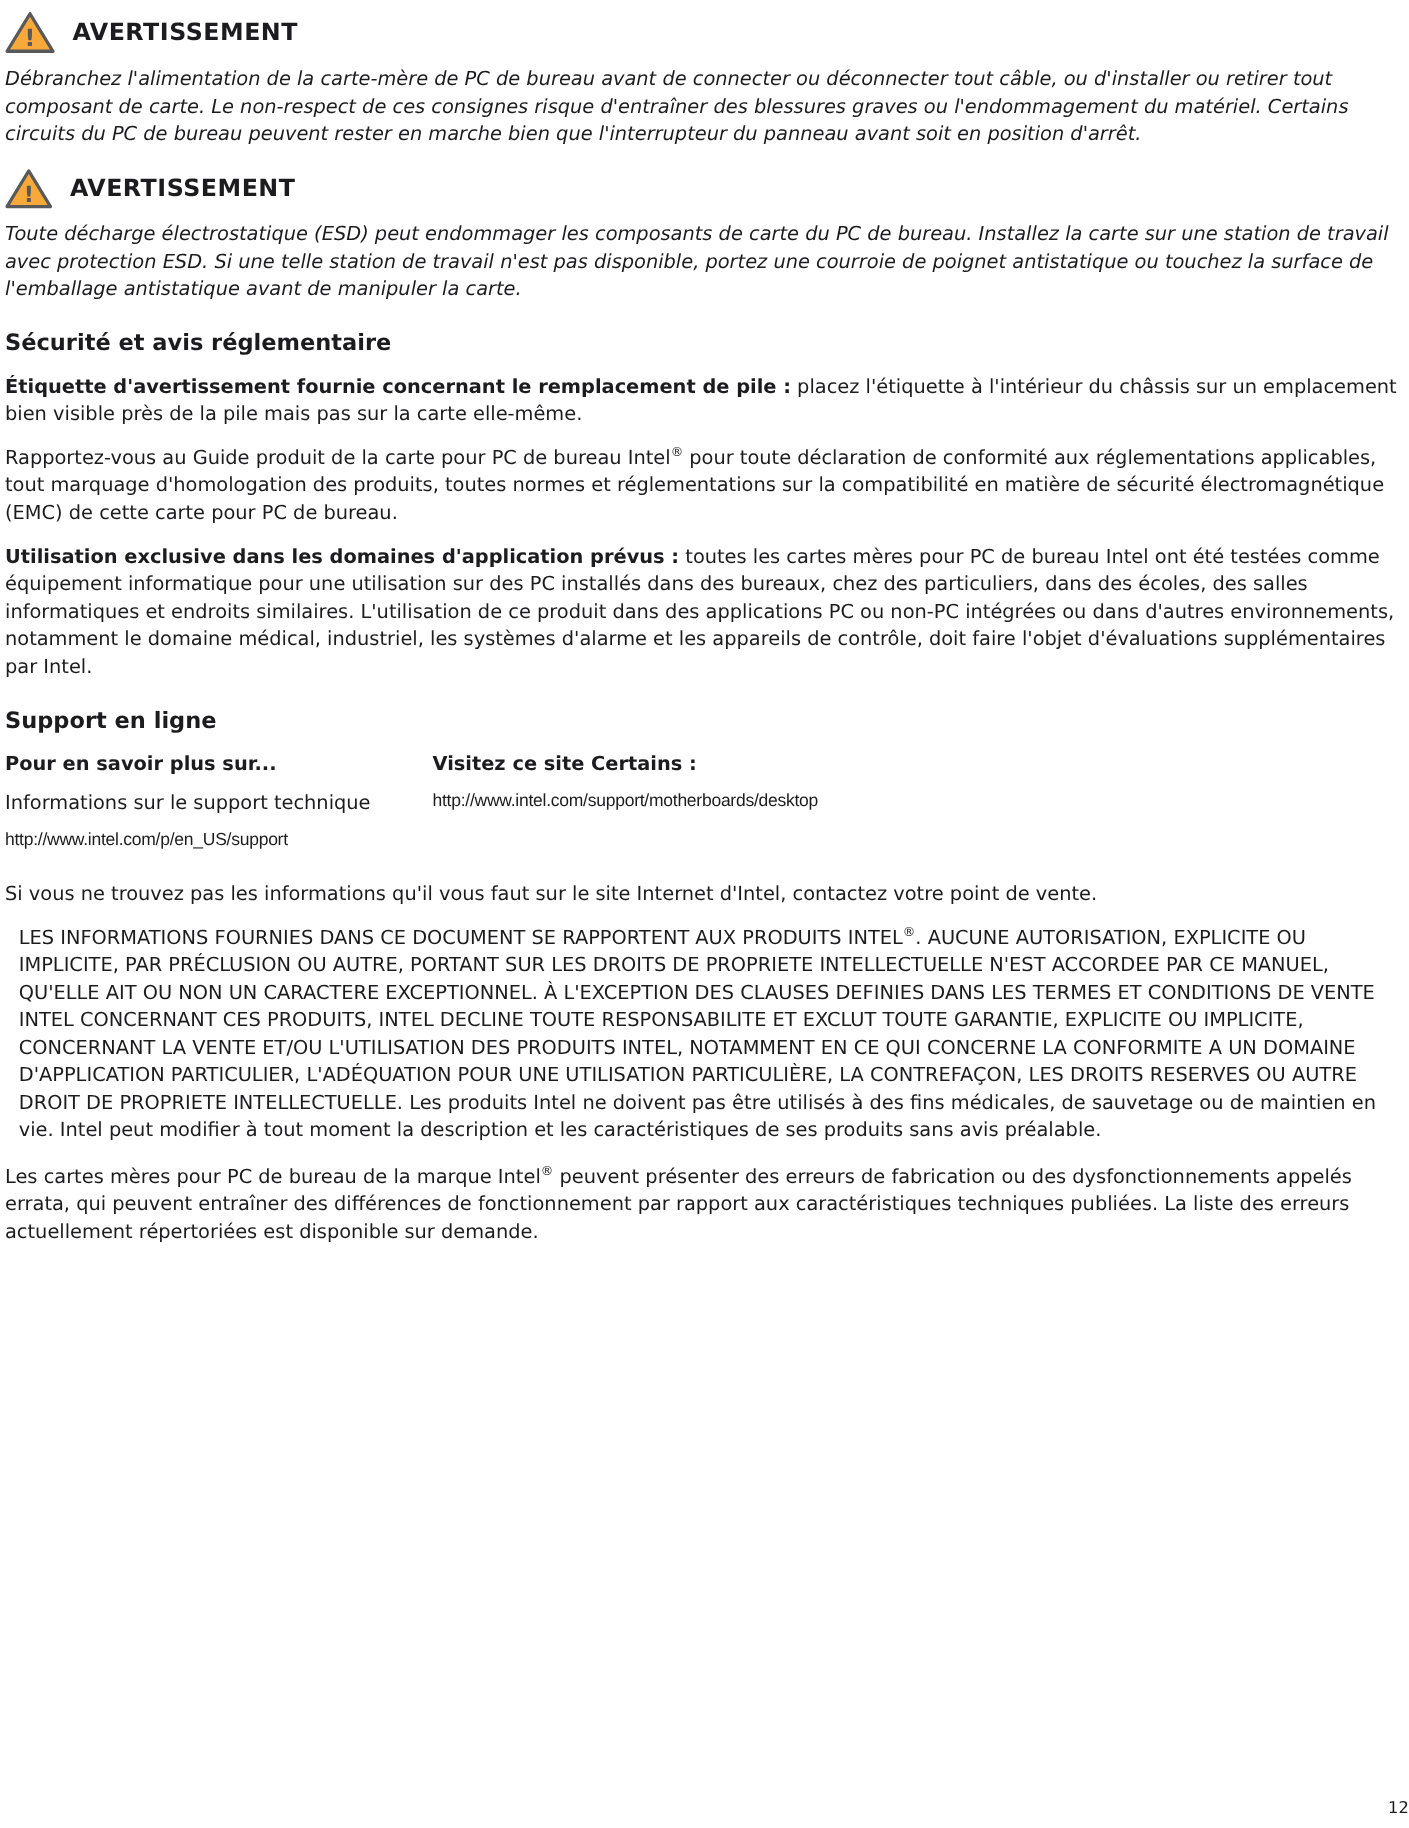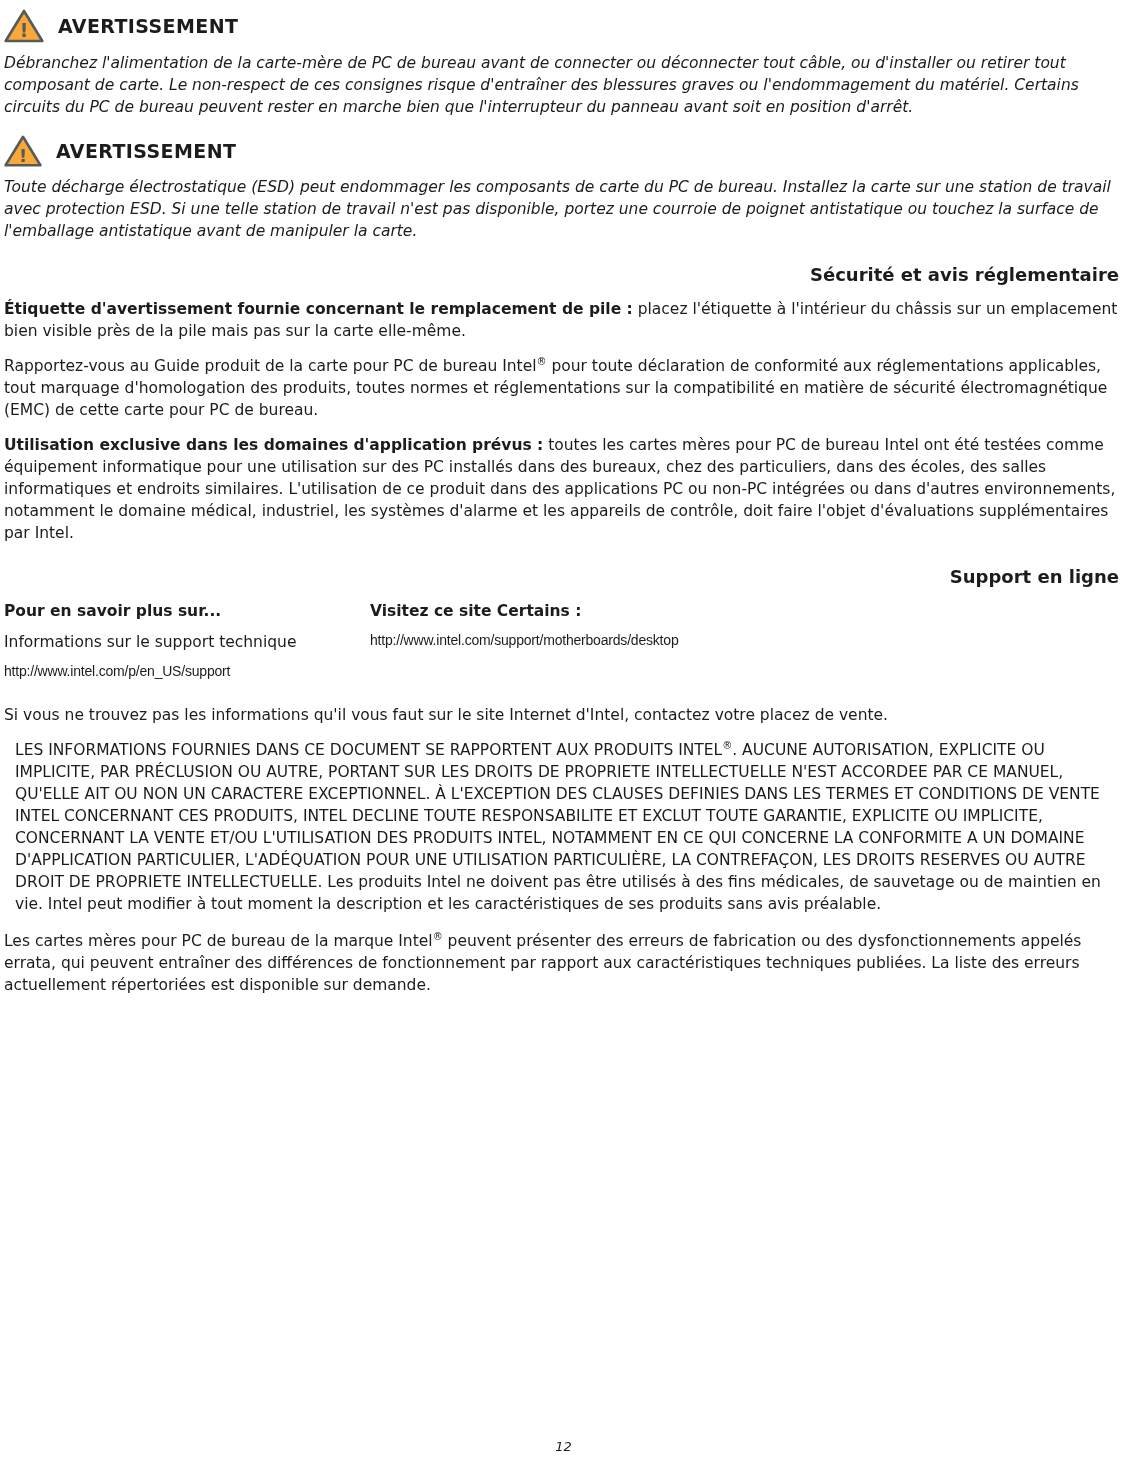--- a/index.html
+++ b/index.html
@@ -35,56 +35,53 @@
     font-size: 15.5px;
     line-height: 1.42;
     margin: 0 0 16px 0;
   }
   .emphasis-strong { font-style: italic; font-weight: normal; }
   .emphasis { font-style: italic; }
   .section-heading {
     font-size: 18px;
     font-weight: bold;
     margin: 22px 0 13px 0;
-    text-align: right;
   }
   .body {
     font-size: 15.5px;
     line-height: 1.42;
     margin: 0 0 13px 0;
   }
   sup { font-size: 10px; line-height: 0; vertical-align: super; }
   .support-table { margin: 2px 0 22px 0; }
   .support-row {
     display: grid;
     grid-template-columns: 342px 1fr;
     margin-bottom: 9px;
-    gap: 24px;
   }
   .support-row .col1 {
     font-size: 15.5px;
     line-height: 1.42;
     max-width: 320px;
   }
   .support-row .th { font-weight: bold; }
   .support-row .col2 { font-size: 15.5px; line-height: 1.42; }
   .support-row .col2.url {
     font-size: 14px;
     letter-spacing: -0.2px;
     font-family: "Liberation Sans", "DejaVu Sans", sans-serif;
   }
   .legal { margin-bottom: 15px; margin-left: 11px; }
   .page-number {
     position: absolute;
     bottom: 8px;
     left: 0;
     width: 100%;
-    text-align: center;
+    text-align: right;
     font-size: 13px;
-    font-style: italic;
   }
 </style>
 </head>
 <body>
 
 <div class="page">
 
   <section>
     <div class="warning-header">
       <span class="warning-icon">
@@ -131,21 +128,21 @@
       </div>
       <div class="support-row">
         <div class="col1">Informations sur le support technique</div>
         <div class="col2 url">http://www.intel.com/support/motherboards/desktop</div>
       </div>
       <div class="support-row">
         <div class="col2 url">http://www.intel.com/p/en_US/support</div>
       </div>
     </div>
 
-    <p class="body">Si vous ne trouvez pas les informations qu'il vous faut sur le site Internet d'Intel, contactez votre placez de vente.</p>
+    <p class="body">Si vous ne trouvez pas les informations qu'il vous faut sur le site Internet d'Intel, contactez votre point de vente.</p>
   </section>
 
   <section>
     <p class="body legal"><span>LES INFORMATIONS FOURNIES DANS CE DOCUMENT SE RAPPORTENT AUX PRODUITS INTEL</span><sup>®</sup><span>. AUCUNE AUTORISATION, EXPLICITE OU IMPLICITE, PAR PRÉCLUSION OU AUTRE, PORTANT SUR LES DROITS DE PROPRIETE INTELLECTUELLE N'EST ACCORDEE PAR CE MANUEL, QU'ELLE AIT OU NON UN CARACTERE EXCEPTIONNEL. À L'EXCEPTION DES CLAUSES DEFINIES DANS LES TERMES ET CONDITIONS DE VENTE INTEL CONCERNANT CES PRODUITS, INTEL DECLINE TOUTE RESPONSABILITE ET EXCLUT TOUTE GARANTIE, EXPLICITE OU IMPLICITE, CONCERNANT LA VENTE ET/OU L'UTILISATION DES PRODUITS INTEL, NOTAMMENT EN CE QUI CONCERNE LA CONFORMITE A UN DOMAINE D'APPLICATION PARTICULIER, L'ADÉQUATION POUR UNE UTILISATION PARTICULIÈRE, LA CONTREFAÇON, LES DROITS RESERVES OU AUTRE DROIT DE PROPRIETE INTELLECTUELLE. Les produits Intel ne doivent pas être utilisés à des fins médicales, de sauvetage ou de maintien en vie. Intel peut modifier à tout moment la description et les caractéristiques de ses produits sans avis préalable.</span></p>
 
     <p class="body"><span>Les cartes mères pour PC de bureau de la marque Intel</span><sup>®</sup><span> peuvent présenter des erreurs de fabrication ou des dysfonctionnements appelés errata, qui peuvent entraîner des différences de fonctionnement par rapport aux caractéristiques techniques publiées. La liste des erreurs actuellement répertoriées est disponible sur demande.</span></p>
   </section>
 
   <div class="page-number">12</div>
 

